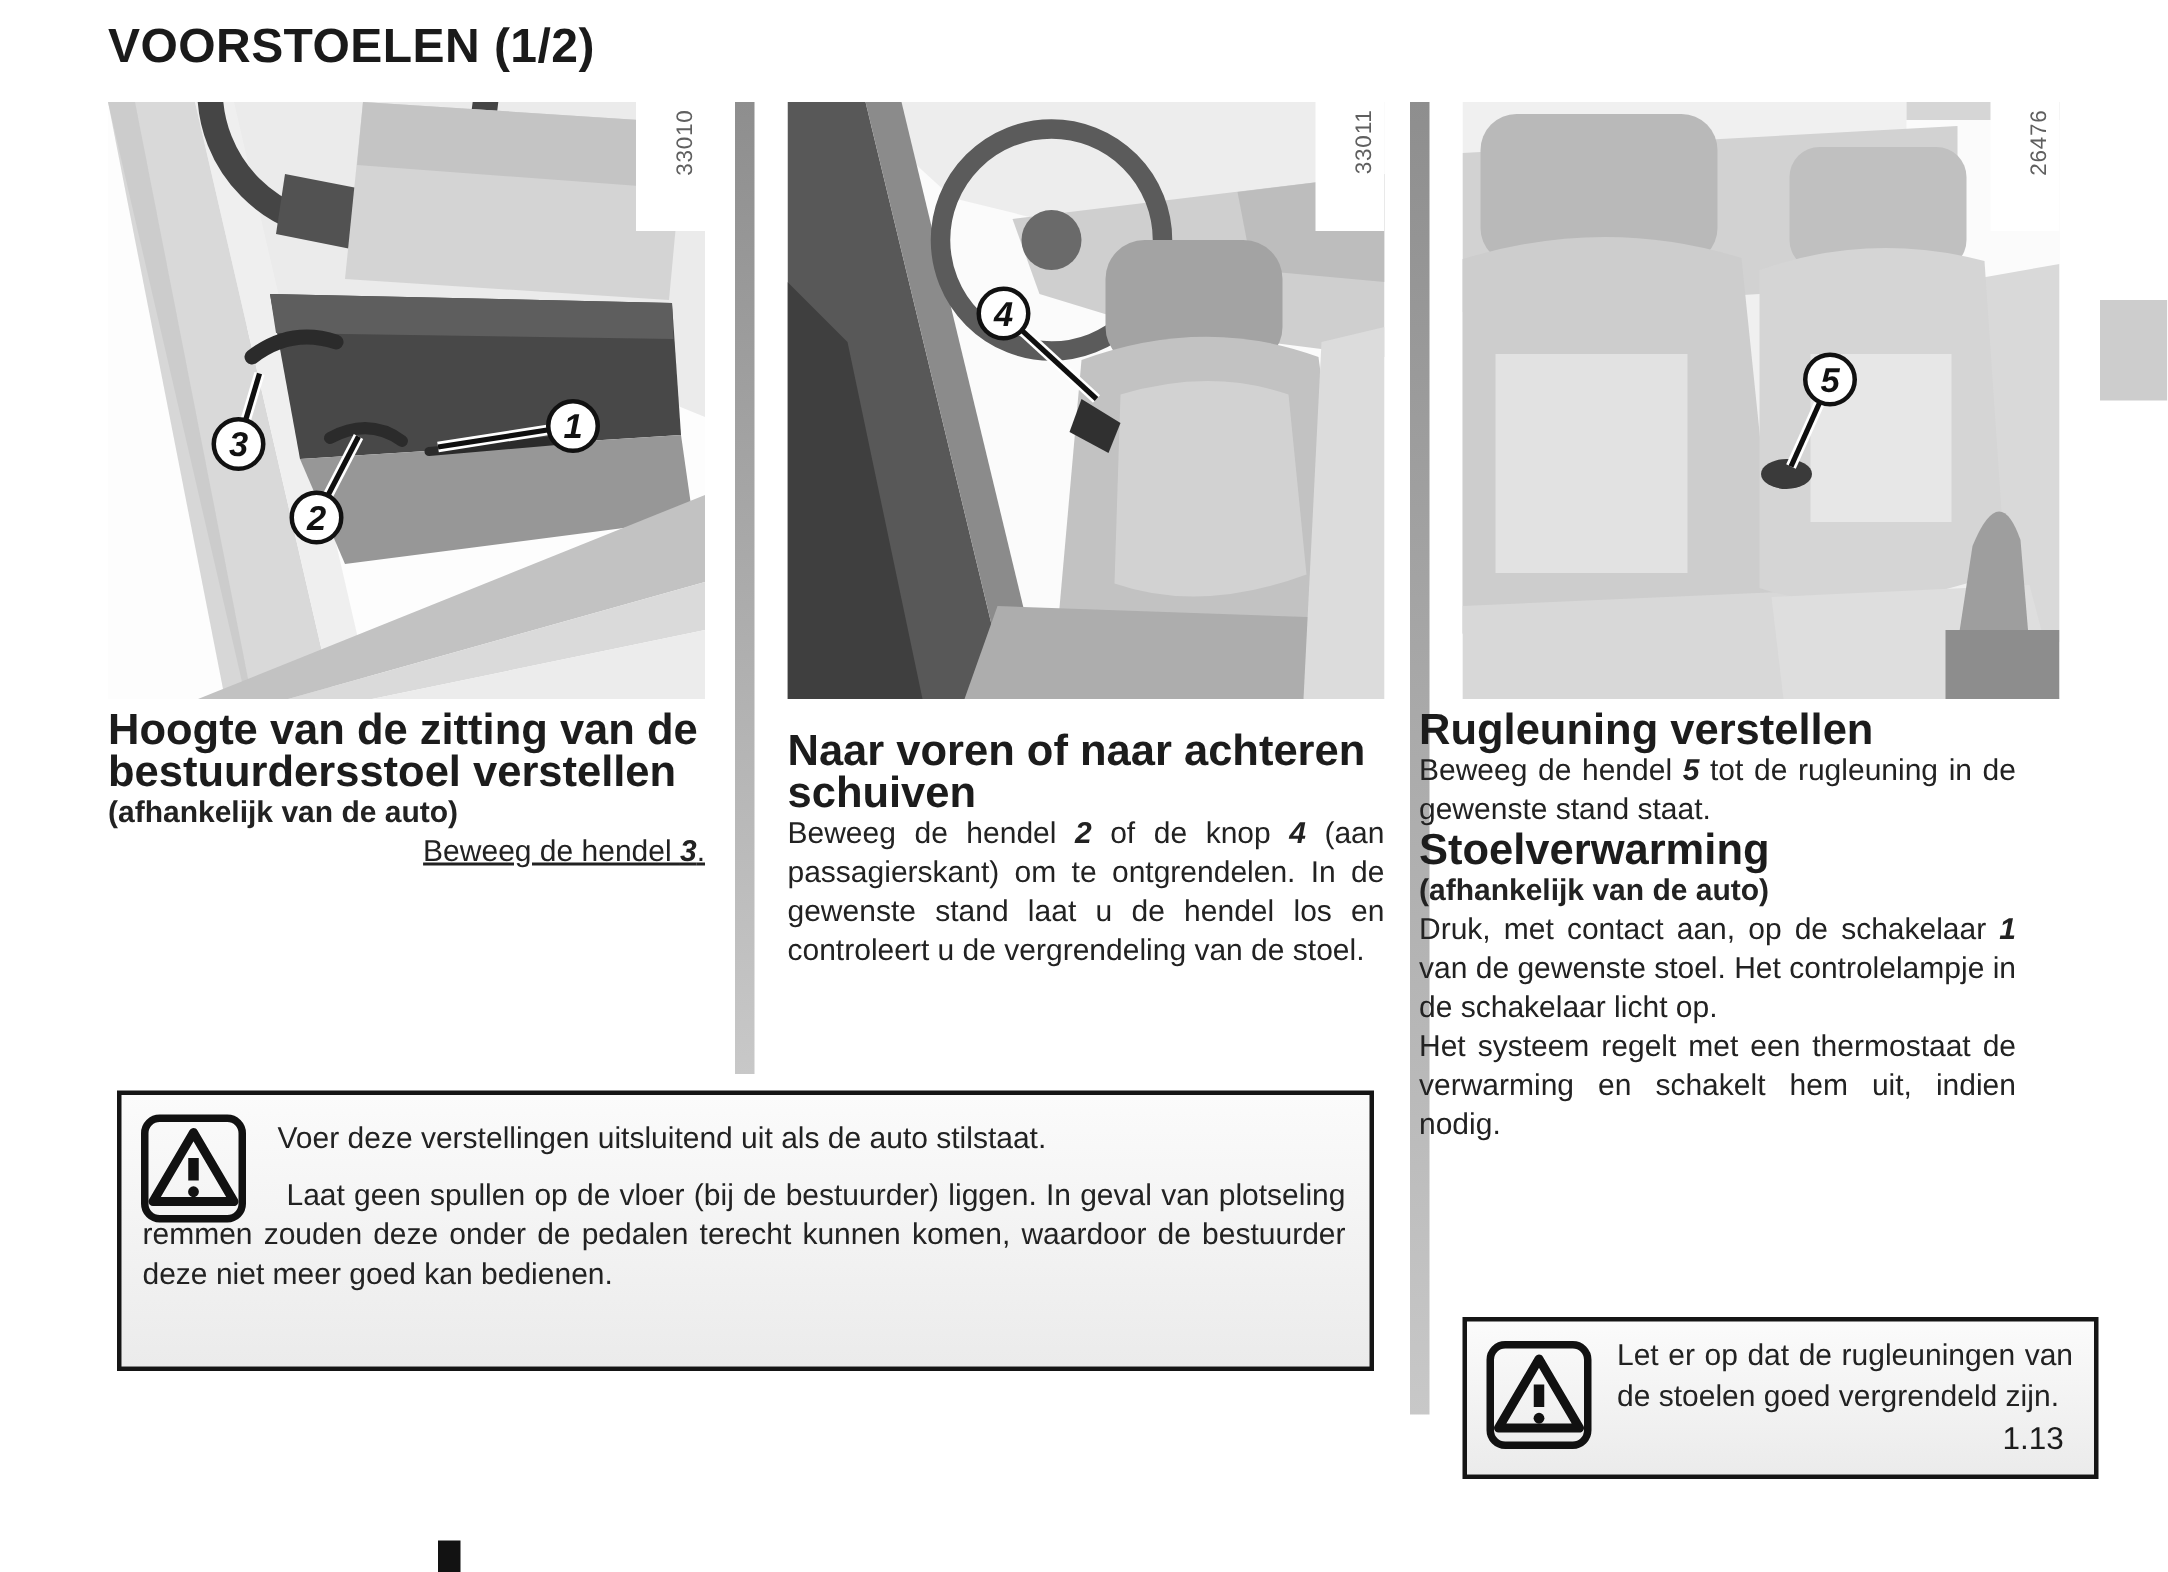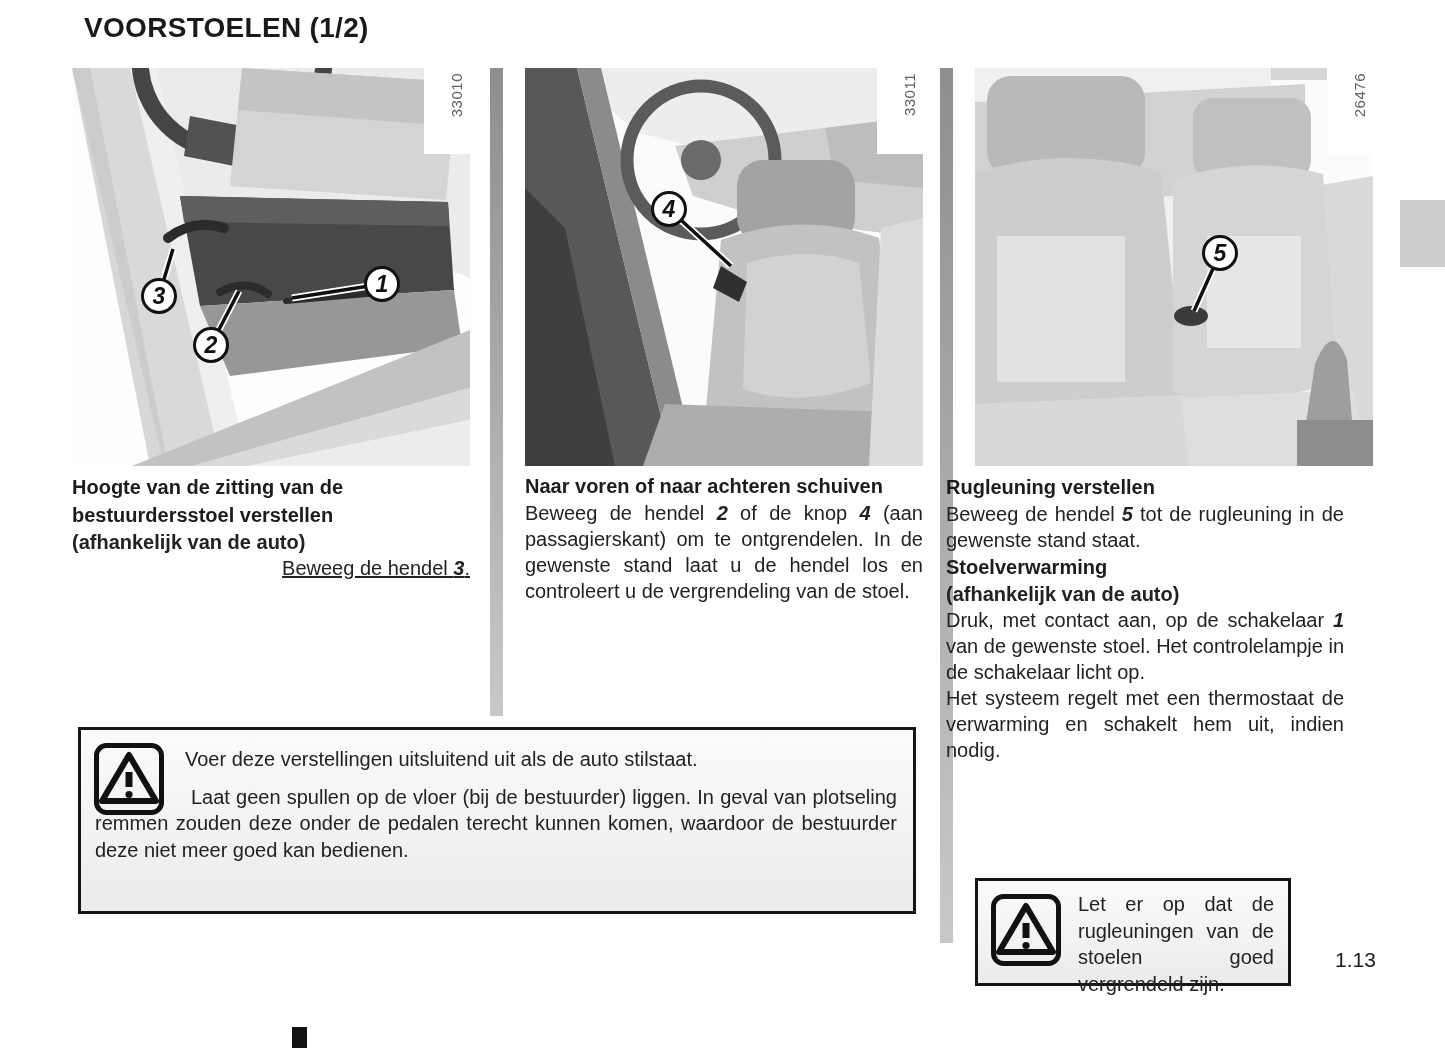--- a/index.html
+++ b/index.html
@@ -1,22 +1,22 @@
 <!DOCTYPE html>
 <html><head>
 <meta charset="utf-8">
 <style>
   html,body { margin:0; padding:0; background:#ffffff; }
   .page {
     position:relative; width:1445px; height:1048px; background:#ffffff;
     font-family:"Liberation Sans", sans-serif; color:#1c1c1c; overflow:hidden;
   }
   .title {
-    position:absolute; left:84px; top:12px;
-    font-size:28px; font-weight:bold; letter-spacing:0.3px; color:#1a1a1a;
+    position:absolute; left:72px; top:12px;
+    font-size:32px; font-weight:bold; letter-spacing:0.3px; color:#1a1a1a;
   }
   
   .figure { position:absolute; top:68px; width:398px; height:398px; }
   #fig1 { left:72px; } #fig2 { left:525px; } #fig3 { left:975px; }
   .scene { width:398px; height:398px; display:block; }
   .leads { position:absolute; left:0; top:0; width:398px; height:398px; pointer-events:none; }
   .fig-num {
     position:absolute; top:2px; right:4px;
     writing-mode:vertical-rl; transform:rotate(180deg);
     font-size:15px; letter-spacing:0.5px; color:#5f5f5f; background:#ffffff; padding:3px 1px;
@@ -29,38 +29,38 @@
     transform:translate(-50%,-50%);
   }
   
   .sep { position:absolute; width:13px; background:linear-gradient(180deg,#8e8e8e 0%, #c8c8c8 100%); }
   #sep1 { left:490px; top:68px; height:648px; }
   #sep2 { left:940px; top:68px; height:875px; }
   .side-tab { position:absolute; left:1400px; top:200px; width:45px; height:67px; background:#cdcdcd; }
   
   .col { position:absolute; width:398px; font-size:20px; line-height:26px; text-align:justify; color:#222; }
   #col1 { left:72px; top:473px; }
-  #col2 { left:525px; top:472px; }
+  #col2 { left:525px; top:487px; }
   #col3 { left:946px; top:473px; }
-  .col h2 { margin:0; font-size:20px; line-height:28px; font-weight:bold; text-align:left; color:#1c1c1c; }
+  .col h2 { margin:0; font-size:29px; line-height:28px; font-weight:bold; text-align:left; color:#1c1c1c; }
   .note { text-align:left;font-weight:bold; }
   .col p { margin:0; }
   .mt14 { margin-top:14px; }
   .mt4  { margin-top:4px; }
   .left { text-align:right;text-decoration:underline; }
   .heat-head { margin-top:34px; }
   b.ref { font-style:italic; }
   
   .warnbox {
     position:absolute; box-sizing:border-box; border:3px solid #151515;
     background:linear-gradient(180deg,#fbfbfb 0%, #ebebeb 100%);
     font-size:20px; line-height:26.5px; text-align:justify; color:#222;
   }
   #warn1 { left:78px; top:727px; width:838px; height:187px; }
-  #warn2 { left:975px; top:878px; width:316px; height:108px; }
+  #warn2 { left:975px; top:878px; width:424px; height:108px; }
   .warn-icon { position:absolute; left:12px; top:12px; width:72px; height:74px; }
   #warn1 .w-p1 { margin:16px 16px 0 104px; }
   #warn1 .w-p2 { margin:9px 16px 0 104px; }
   #warn1 .w-p3 { margin:11px 16px 0 14px; text-indent:96px; }
   #warn2 .w-text { margin:10px 14px 0 100px; }
   
   .page-num { position:absolute; left:1335px; top:948px; font-size:21px; color:#1c1c1c; }
   .eop-square { position:absolute; left:292px; top:1027px; width:15px; height:21px; background:#121212; }
 </style>
 </head>

